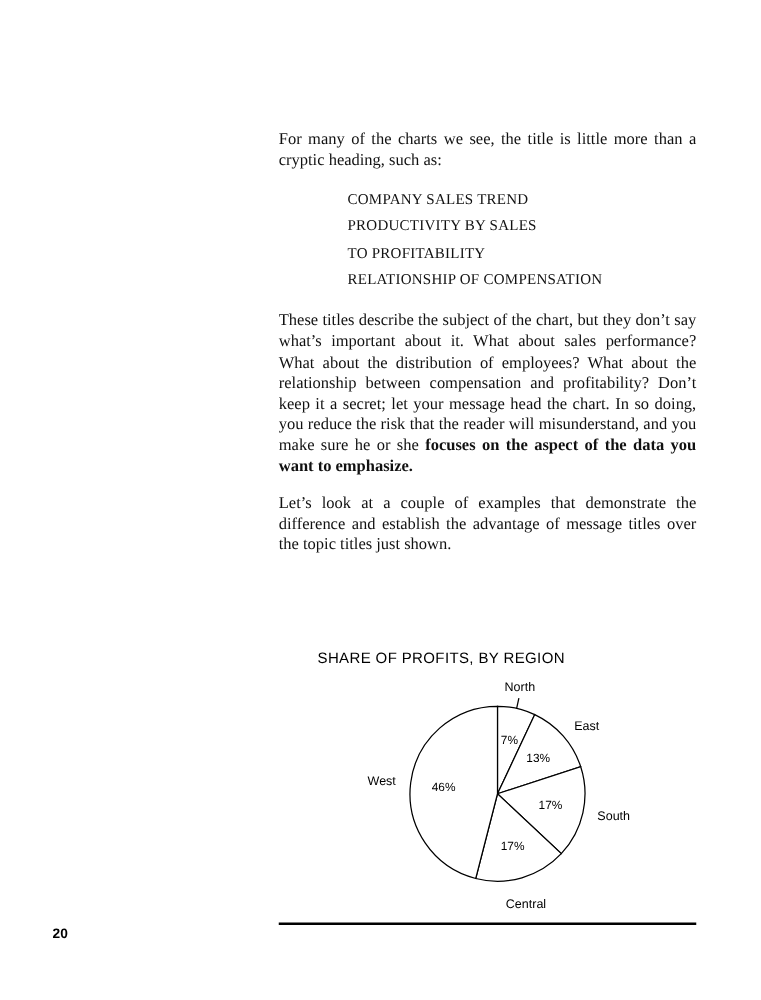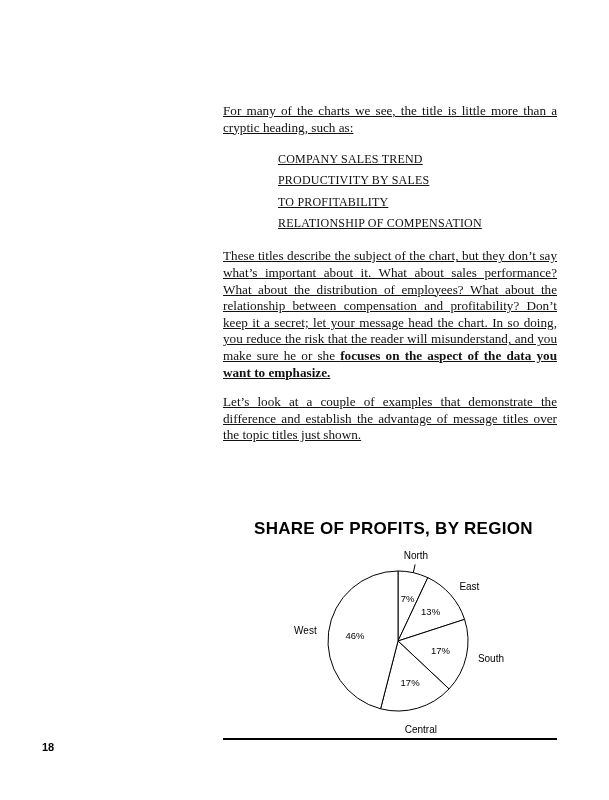--- a/index.html
+++ b/index.html
@@ -10,21 +10,20 @@
     background: #ffffff;
     font-family: "Liberation Serif", serif;
     color: #111111;
     overflow: hidden;
   }
   .content {
     position: absolute;
     left: 223px;
     top: 103px;
     width: 334px;
-    text-decoration: underline;
   }
   .body-text {
     margin: 0 0 13px 0;
     font-size: 13.2px;
     line-height: 16.6px;
     text-align: justify;
   }
   .body-text .bold { font-weight: bold; }
   .topic-list {
     list-style: none;
@@ -38,22 +37,22 @@
   }
   .chart {
     position: absolute;
     left: 223px;
     top: 519px;
     width: 334px;
   }
   .chart-title {
     margin: 0 0 6px 31px;
     font-family: "Liberation Sans", sans-serif;
-    font-weight: bold;
-    font-size: 17px;
+    font-weight: normal;
+    font-size: 12px;
     letter-spacing: 0.3px;
     color: #000000;
   }
   .chart svg { display: block; }
   .pie-label {
     font-family: "Liberation Sans", sans-serif;
     font-size: 10px;
     fill: #000000;
   }
   .pie-value {
@@ -114,14 +113,14 @@
         <path d="M 175 96 L 226.03 143.92 A 70 70 0 0 1 157.59 163.80 Z" fill="#ffffff" stroke="#000000" stroke-width="1"></path>
         <text x="187.1" y="140.7" text-anchor="middle" class="pie-value">17%</text>
         <text x="197.8" y="187.6" text-anchor="middle" class="pie-label">Central</text>
         <path d="M 175 96 L 157.59 163.80 A 70 70 0 0 1 175.00 26.00 Z" fill="#ffffff" stroke="#000000" stroke-width="1"></path>
         <text x="131.9" y="93.6" text-anchor="middle" class="pie-value">46%</text>
         <text x="93.7" y="88.7" text-anchor="end" class="pie-label">West</text>
       </svg>
   </div>
 
   <div class="bottom-rule"></div>
-  <div class="page-number">18</div>
+  <div class="page-number">20</div>
 </div>
 
 </body></html>

